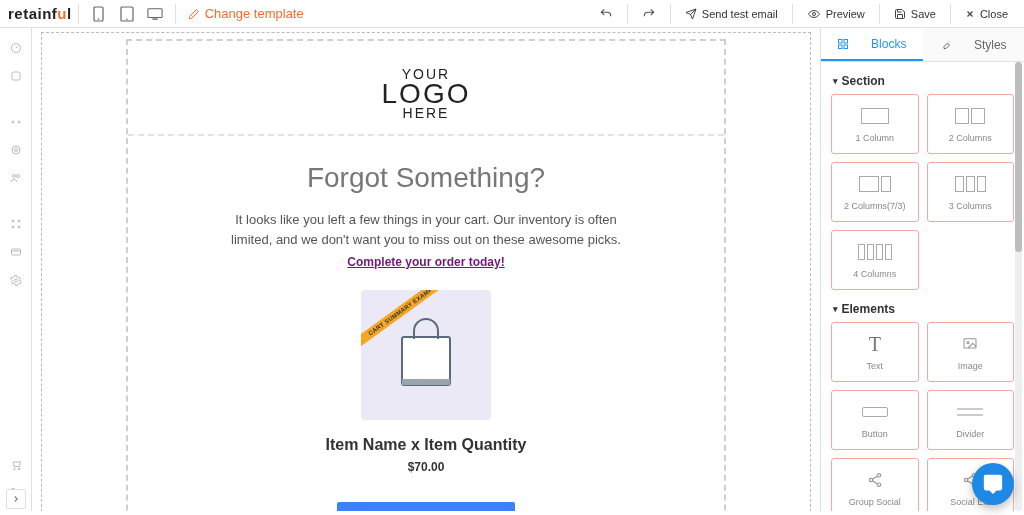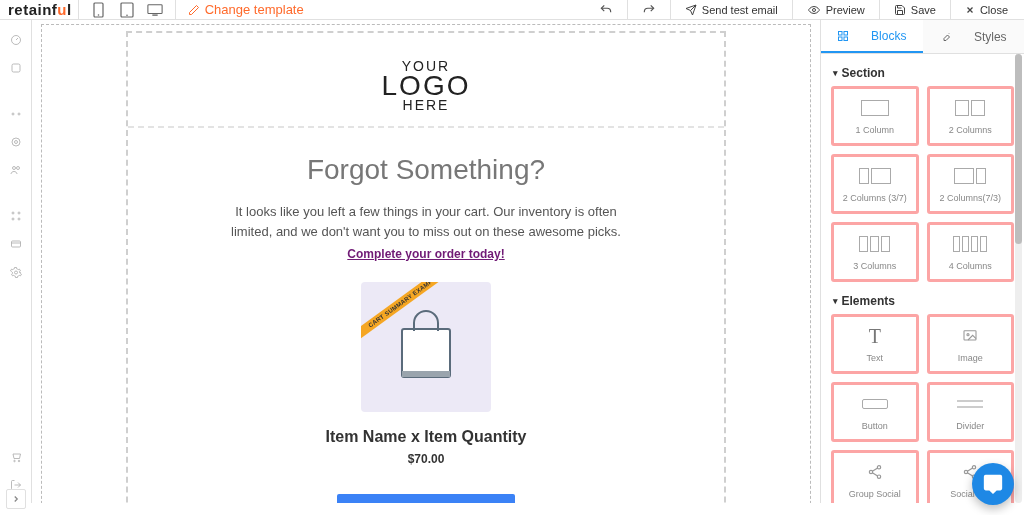--- a/index.html
+++ b/index.html
@@ -7,21 +7,21 @@
     --muted:#777;
     --blue:#2196f3;
     --orange:#ff6a2b;
   }
   * { box-sizing:border-box; }
   html,body { margin:0; padding:0; height:100%; font-family:Arial,Helvetica,sans-serif; font-size:12px; color:#444;}
   body { width:1024px; height:515px; overflow:hidden; background:#fff; }
 
   
   .topbar{
-    height:20px; border-bottom:1px solid var(--border);
+    height:28px; border-bottom:1px solid var(--border);
     display:flex; align-items:center; padding:1px 8px; gap:0;
     background:#fff;
   }
   .brand{ font-weight:700; font-size:15px; color:#222; letter-spacing:.5px; display:flex; align-items:center; gap:0;}
   .brand b{ color:var(--orange);}
   .vsep{ width:1px; height:20px; background:var(--border); margin:0 6px;}
   .icon-btn{
     width:28px; height:24px; display:flex; align-items:center; justify-content:center;
     border:none; background:transparent; cursor:pointer; color:#555;
   }
@@ -83,21 +83,21 @@
   
   .right-panel{ width:204px; min-width:204px; border-left:1px solid var(--border); display:flex; flex-direction:column; position:relative;}
   .tabs{ display:flex; height:34px; border-bottom:1px solid var(--border);}
   .tab{ flex:1; display:flex; align-items:center; justify-content:center; gap:22px; font-size:12px; color:#666; background:#fafafa; cursor:pointer;}
   .tab.active{ color:var(--blue); background:#fff; border-bottom:2px solid var(--blue);}
   .panel-scroll{ flex:1; overflow:hidden; padding:6px 10px 12px; position:relative;}
   .panel-section-title{ font-size:12px; color:#333; font-weight:700; margin:6px 2px 6px; display:flex; align-items:center; gap:4px;}
   .panel-section-title::before{ content:"▾"; font-size:9px; color:#333;}
   .block-grid{ display:grid; grid-template-columns:1fr 1fr; gap:8px;}
   .block-tile{
-    border:3px solid #fca5a5; border-radius:3px; height:60px;
+    border:1px solid #fca5a5; border-radius:3px; height:60px;
     display:flex; flex-direction:column; align-items:center; justify-content:center;
     gap:6px; cursor:grab; background:#fff;
   }
   .tile-icon{ height:22px; display:flex; align-items:center; justify-content:center; color:#888;}
   .tile-label{ font-size:9px; color:#888;}
   .col-box{ display:flex; gap:2px;}
   .col-box span{ border:1px solid #aaa; height:16px;}
   .vscroll-track{ position:absolute; top:0; right:2px; width:7px; height:100%; background:#eee; border-radius:4px;}
   .vscroll-thumb{ position:absolute; top:0; right:2px; width:7px; height:190px; background:#bdbdbd; border-radius:4px;}
 
@@ -360,29 +360,20 @@
               <div class="col-box">
                 <span style="width:14px"></span>
                 <span style="width:14px"></span>
               </div>
             </div>
           <div class="tile-label">2 Columns</div>
         </div>
         <div class="block-tile">
           <div class="tile-icon">
               <div class="col-box">
-                <span style="width:10px"></span>
-                <span style="width:20px"></span>
-              </div>
-            </div>
-          <div class="tile-label">2 Columns (3/7)</div>
-        </div>
-        <div class="block-tile">
-          <div class="tile-icon">
-              <div class="col-box">
                 <span style="width:20px"></span>
                 <span style="width:10px"></span>
               </div>
             </div>
           <div class="tile-label">2 Columns(7/3)</div>
         </div>
         <div class="block-tile">
           <div class="tile-icon">
               <div class="col-box">
                 <span style="width:9px"></span>

